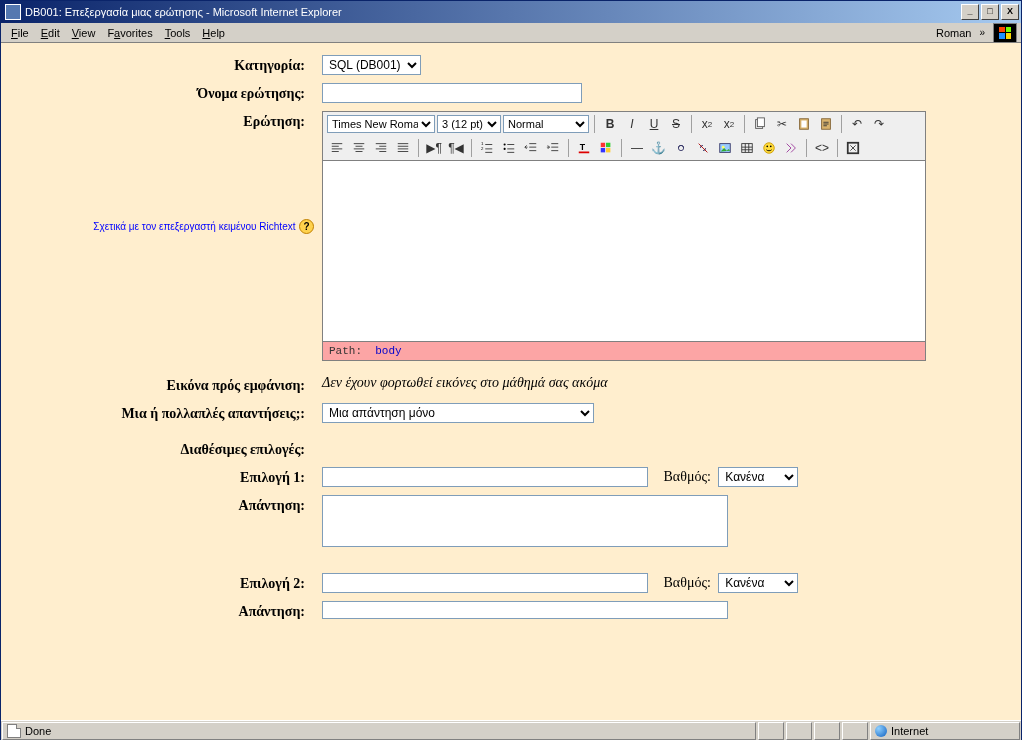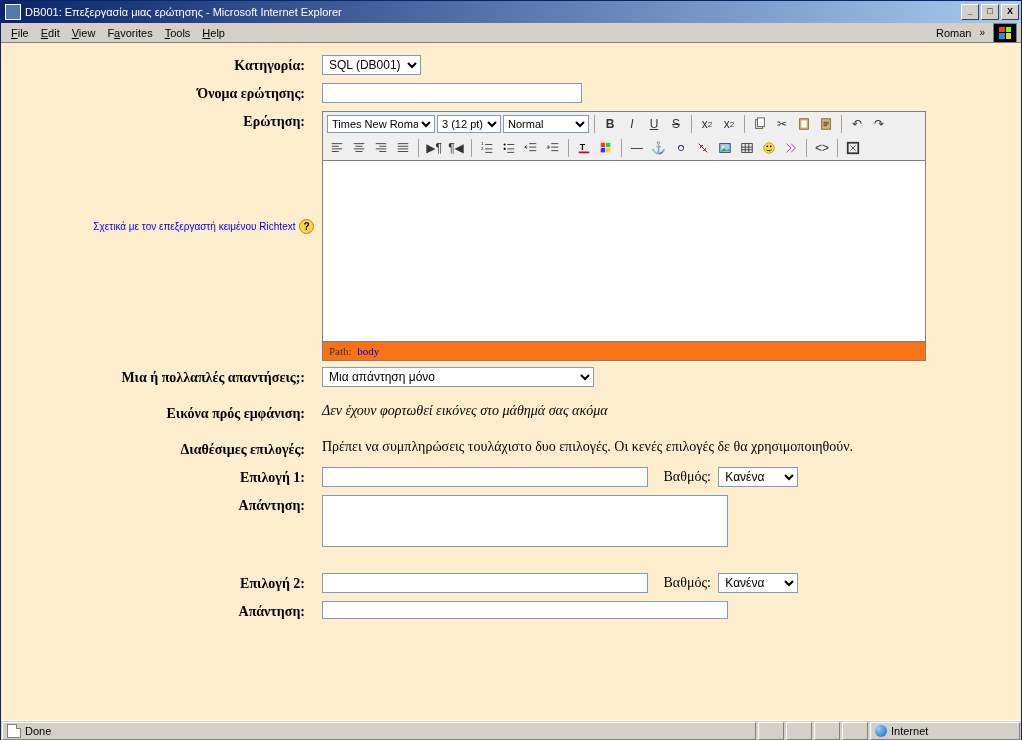--- a/index.html
+++ b/index.html
@@ -34,21 +34,21 @@
 .hint-link{color:#0000ff;font-family:Arial,sans-serif;font-size:10px;cursor:pointer}
 .helpico{display:inline-block;width:13px;height:13px;border-radius:50%;background:#ffd24d;border:1px solid #c08000;color:#000;font:bold 10px/13px Arial;text-align:center;vertical-align:middle}
 .grade-lbl{font-family:'Times New Roman',serif;font-size:14px;margin:0 4px 0 12px}
 .toolbar-wrap{border:1px solid #808080;border-bottom:none;background:#efefef}
 .tb-row{display:flex;align-items:center;padding:2px 4px;gap:2px;flex-wrap:nowrap}
 .tb-sel{font-family:Arial,sans-serif;font-size:11px;background:#fff;border:1px solid #7f9db9;height:18px}
 .tb-sep{width:1px;height:18px;background:#a0a0a0;margin:0 3px}
 .tb-btn{width:20px;height:20px;display:flex;align-items:center;justify-content:center;font-family:Arial;font-size:12px;color:#333;cursor:default}
 .tb-btn svg{width:14px;height:14px}
 .editor-area{background:#fff;border:1px solid #808080;height:180px}
-.path-bar{background:#f97316;border:1px solid #808080;border-top:none;padding:3px 6px;font-family:Liberation Serif, serif;font-size:11px;color:#333}
+.path-bar{background:#fca5a5;border:1px solid #808080;border-top:none;padding:3px 6px;font-family:Liberation Mono, monospace;font-size:11px;color:#333}
 .path-bar .body{color:#0000cc}
 .statusbar{height:20px;background:#d4d0c8;border-top:1px solid #fff;display:flex;align-items:center;font-size:11px}
 .status-pane{border:1px solid #808080;border-left-color:#fff;border-top-color:#fff;height:16px;display:flex;align-items:center;padding:0 4px;margin:12px 1px}
 .status-pane.main{flex:1}
 .status-pane.small{width:16px}
 .status-pane.zone{width:140px}
 .globe{width:12px;height:12px;border-radius:50%;background:radial-gradient(circle at 30% 30%,#8fd0ff,#1060c0);margin-right:4px}
 .doc-ico{width:12px;height:12px;background:#fff;border:1px solid #808080;margin-right:4px;position:relative}
 .doc-ico:before{content:"";position:absolute;right:-1px;top:-1px;width:4px;height:4px;background:#d4d0c8;border-left:1px solid #808080;border-bottom:1px solid #808080}
 .strike{text-decoration:line-through}
@@ -276,35 +276,34 @@
                 </div>
             </div>
           </div>
           <div class="editor-area"></div>
           <div class="path-bar">
             <span>Path:</span>&nbsp;&nbsp;<span class="body">body</span>
           </div>
         </div>
       </div>
 
-      <div class="form-row">
-        <div class="form-label">Μια ή πολλαπλές απαντήσεις;:</div>
-        <div class="form-field">
-          <select class="sel" style="width:272px"><option>Μια απάντηση μόνο</option></select>
-        </div>
-      </div>
-
       <div class="form-row" style="margin-top:14px">
         <div class="form-label">Εικόνα πρός εμφάνιση:</div>
         <div class="form-field" style="font-style:italic">Δεν έχουν φορτωθεί εικόνες στο μάθημά σας ακόμα</div>
       </div>
 
+      <div class="form-row">
+        <div class="form-label">Μια ή πολλαπλές απαντήσεις;:</div>
+        <div class="form-field">
+          <select class="sel" style="width:272px"><option>Μια απάντηση μόνο</option></select>
+        </div>
+      </div>
+
       <div class="form-row" style="margin-top:14px">
         <div class="form-label">Διαθέσιμες επιλογές:</div>
-        <div class="form-field">Πρέπει να συμπληρώσεις τουλάχιστο δυο επιλογές. Οι κενές επιλογές δε θα χρησιμοποιηθούν.</div>
       </div>
 
       <div class="form-row">
         <div class="form-label">Επιλογή 1:</div>
         <div class="form-field">
           <input class="txt wide" value="" style="">
           <span class="grade-lbl">Βαθμός:</span>
           <select class="numsel"><option>Κανένα</option></select>
         </div>
       </div>

